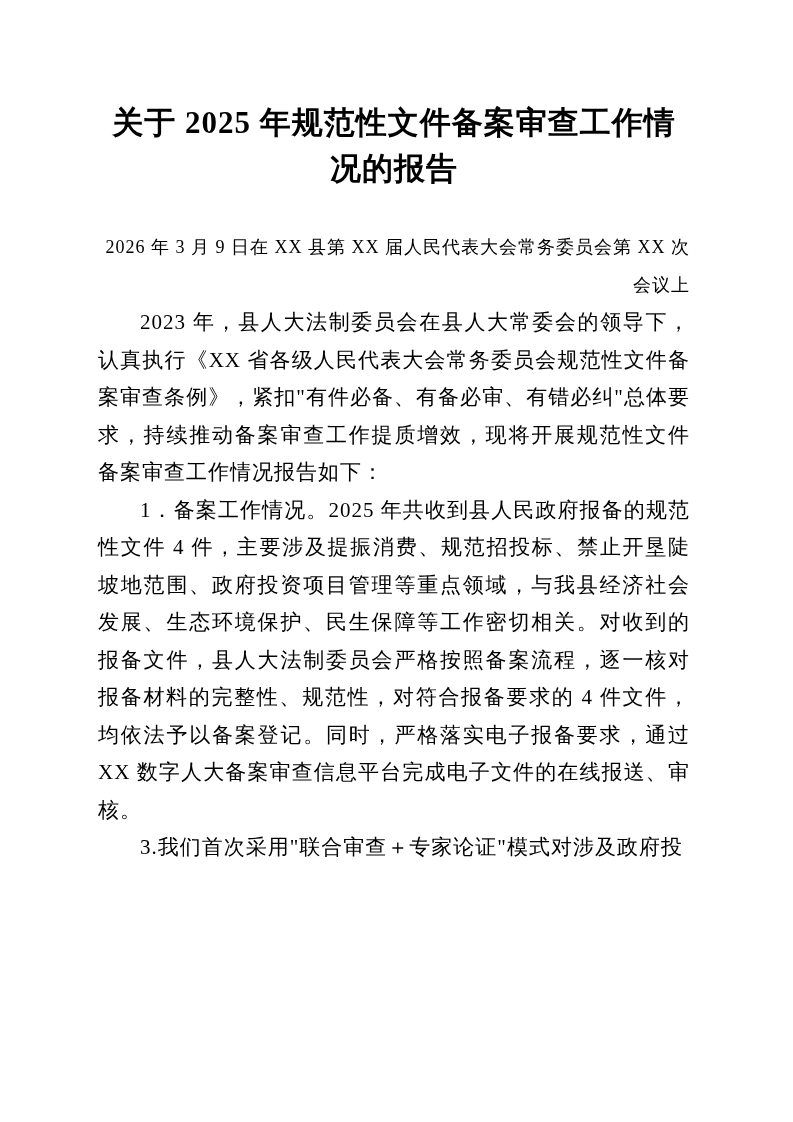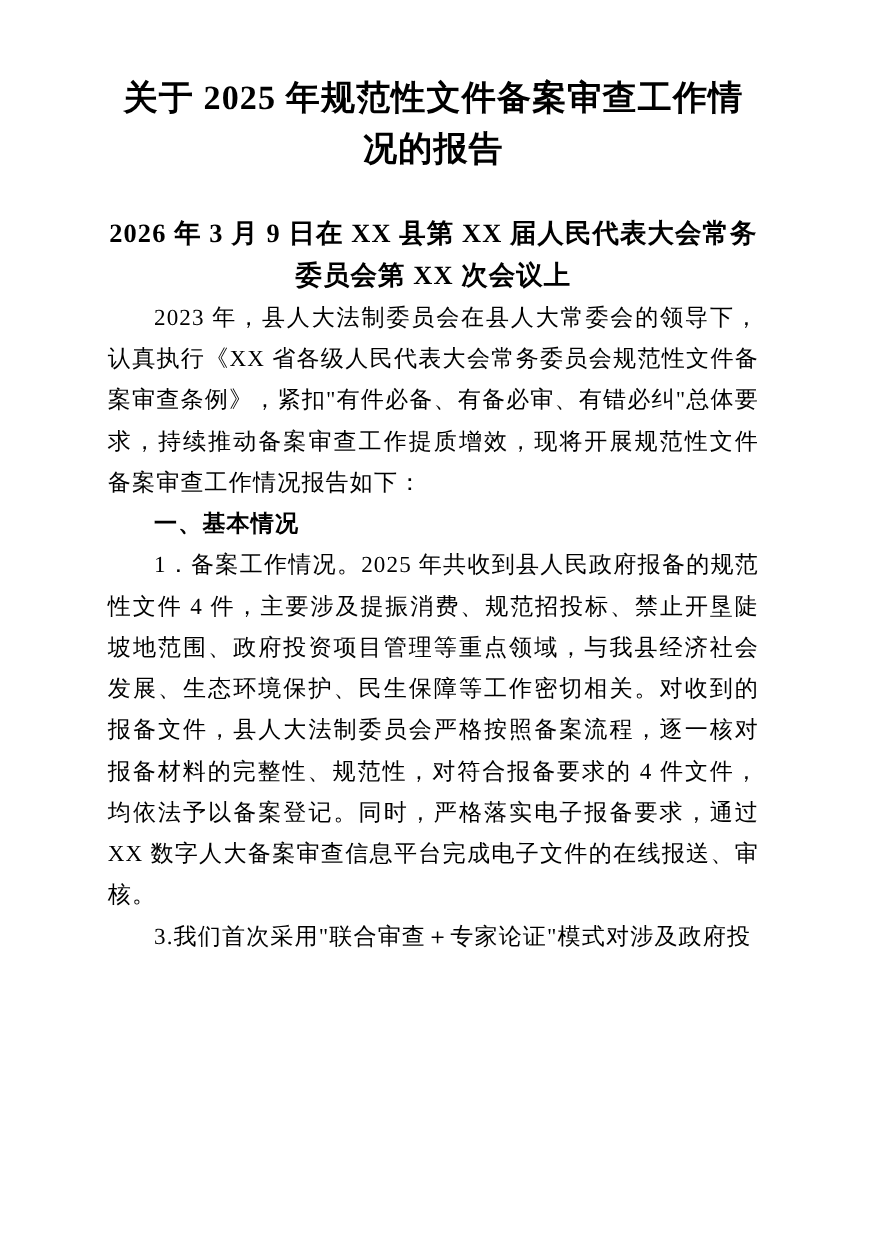--- a/index.html
+++ b/index.html
@@ -10,38 +10,38 @@
   .page {
     position: relative;
     width: 793px;
     height: 1122px;
     background: #ffffff;
     overflow: hidden;
     color: #000000;
     font-family: "Liberation Serif", "DejaVu Serif", serif;
   }
   .content {
-    padding: 66px 103px 0 98px;
+    padding: 100px 103px 0 98px;
   }
   .doc-title {
     margin: 0;
     font-family: "Liberation Serif", "DejaVu Serif", serif;
     font-weight: bold;
     font-size: 31px;
     line-height: 46px;
     letter-spacing: 1px;
     text-align: center;
   }
   .doc-subtitle {
     margin: 37px 0 0 0;
-    font-size: 24px;
+    font-size: 18px;
     line-height: 37.5px;
     letter-spacing: 1px;
-    text-align: center;
-    font-weight: bold;
+    text-align: right;
+    font-weight: normal;
   }
   .doc-body p {
     margin: 0;
     font-size: 21px;
     line-height: 37.5px;
     letter-spacing: 1px;
     text-align: justify;
     text-indent: 42px;
   }
   .section-heading {
@@ -62,21 +62,20 @@
   <div class="content">
 
     <h1 class="doc-title">关于 2025 年规范性文件备案审查工作情况的报告</h1>
 
     <div class="doc-subtitle">2026 年 3 月 9 日在 XX 县第 XX 届人民代表大会常务委员会第 XX 次会议上</div>
 
     <div class="doc-body">
 
       <p>2023 年，县人大法制委员会在县人大常委会的领导下，认真执行《XX 省各级人民代表大会常务委员会规范性文件备案审查条例》，紧扣"有件必备、有备必审、有错必纠"总体要求，持续推动备案审查工作提质增效，现将开展规范性文件备案审查工作情况报告如下：</p>
 
-      <h2 class="section-heading">一、基本情况</h2>
 
       <p>1．备案工作情况。2025 年共收到县人民政府报备的规范性文件 4 件，主要涉及提振消费、规范招投标、禁止开垦陡坡地范围、政府投资项目管理等重点领域，与我县经济社会发展、生态环境保护、民生保障等工作密切相关。对收到的报备文件，县人大法制委员会严格按照备案流程，逐一核对报备材料的完整性、规范性，对符合报备要求的 4 件文件，均依法予以备案登记。同时，严格落实电子报备要求，通过 XX 数字人大备案审查信息平台完成电子文件的在线报送、审核。</p>
 
 
       <p>3.我们首次采用"联合审查＋专家论证"模式对涉及政府投</p>
 
     </div>
   </div>
 </div>
 

